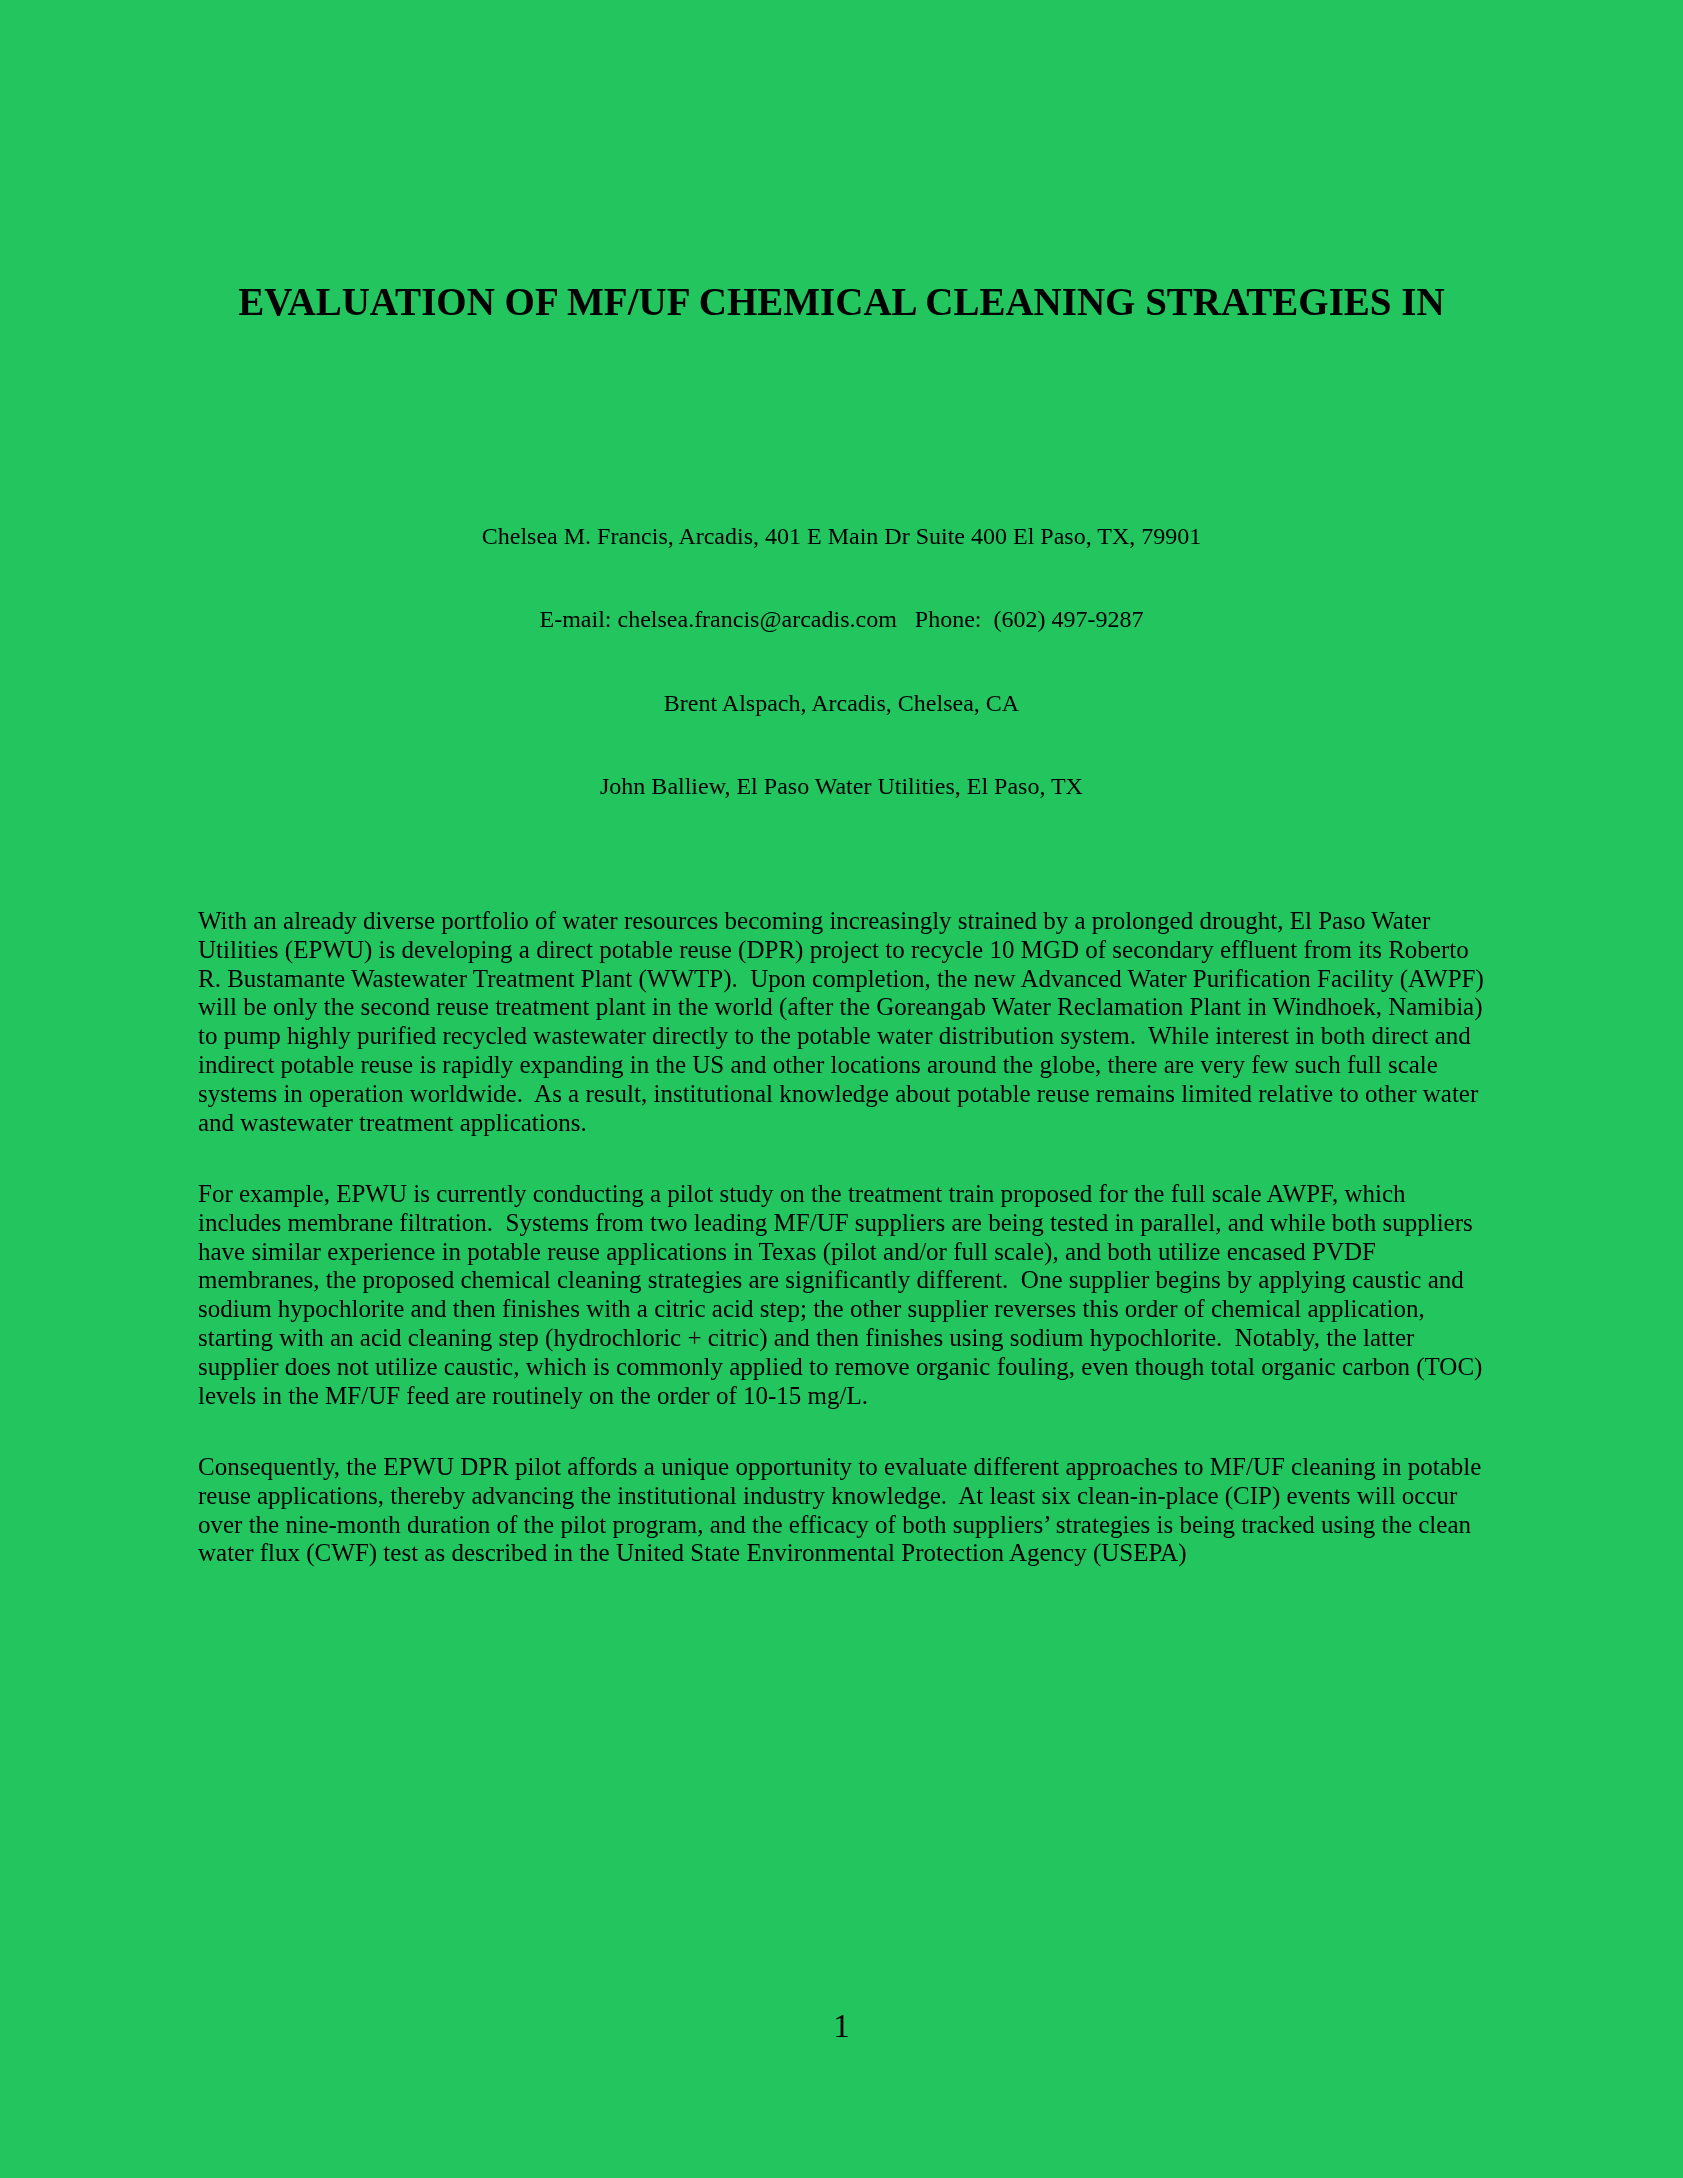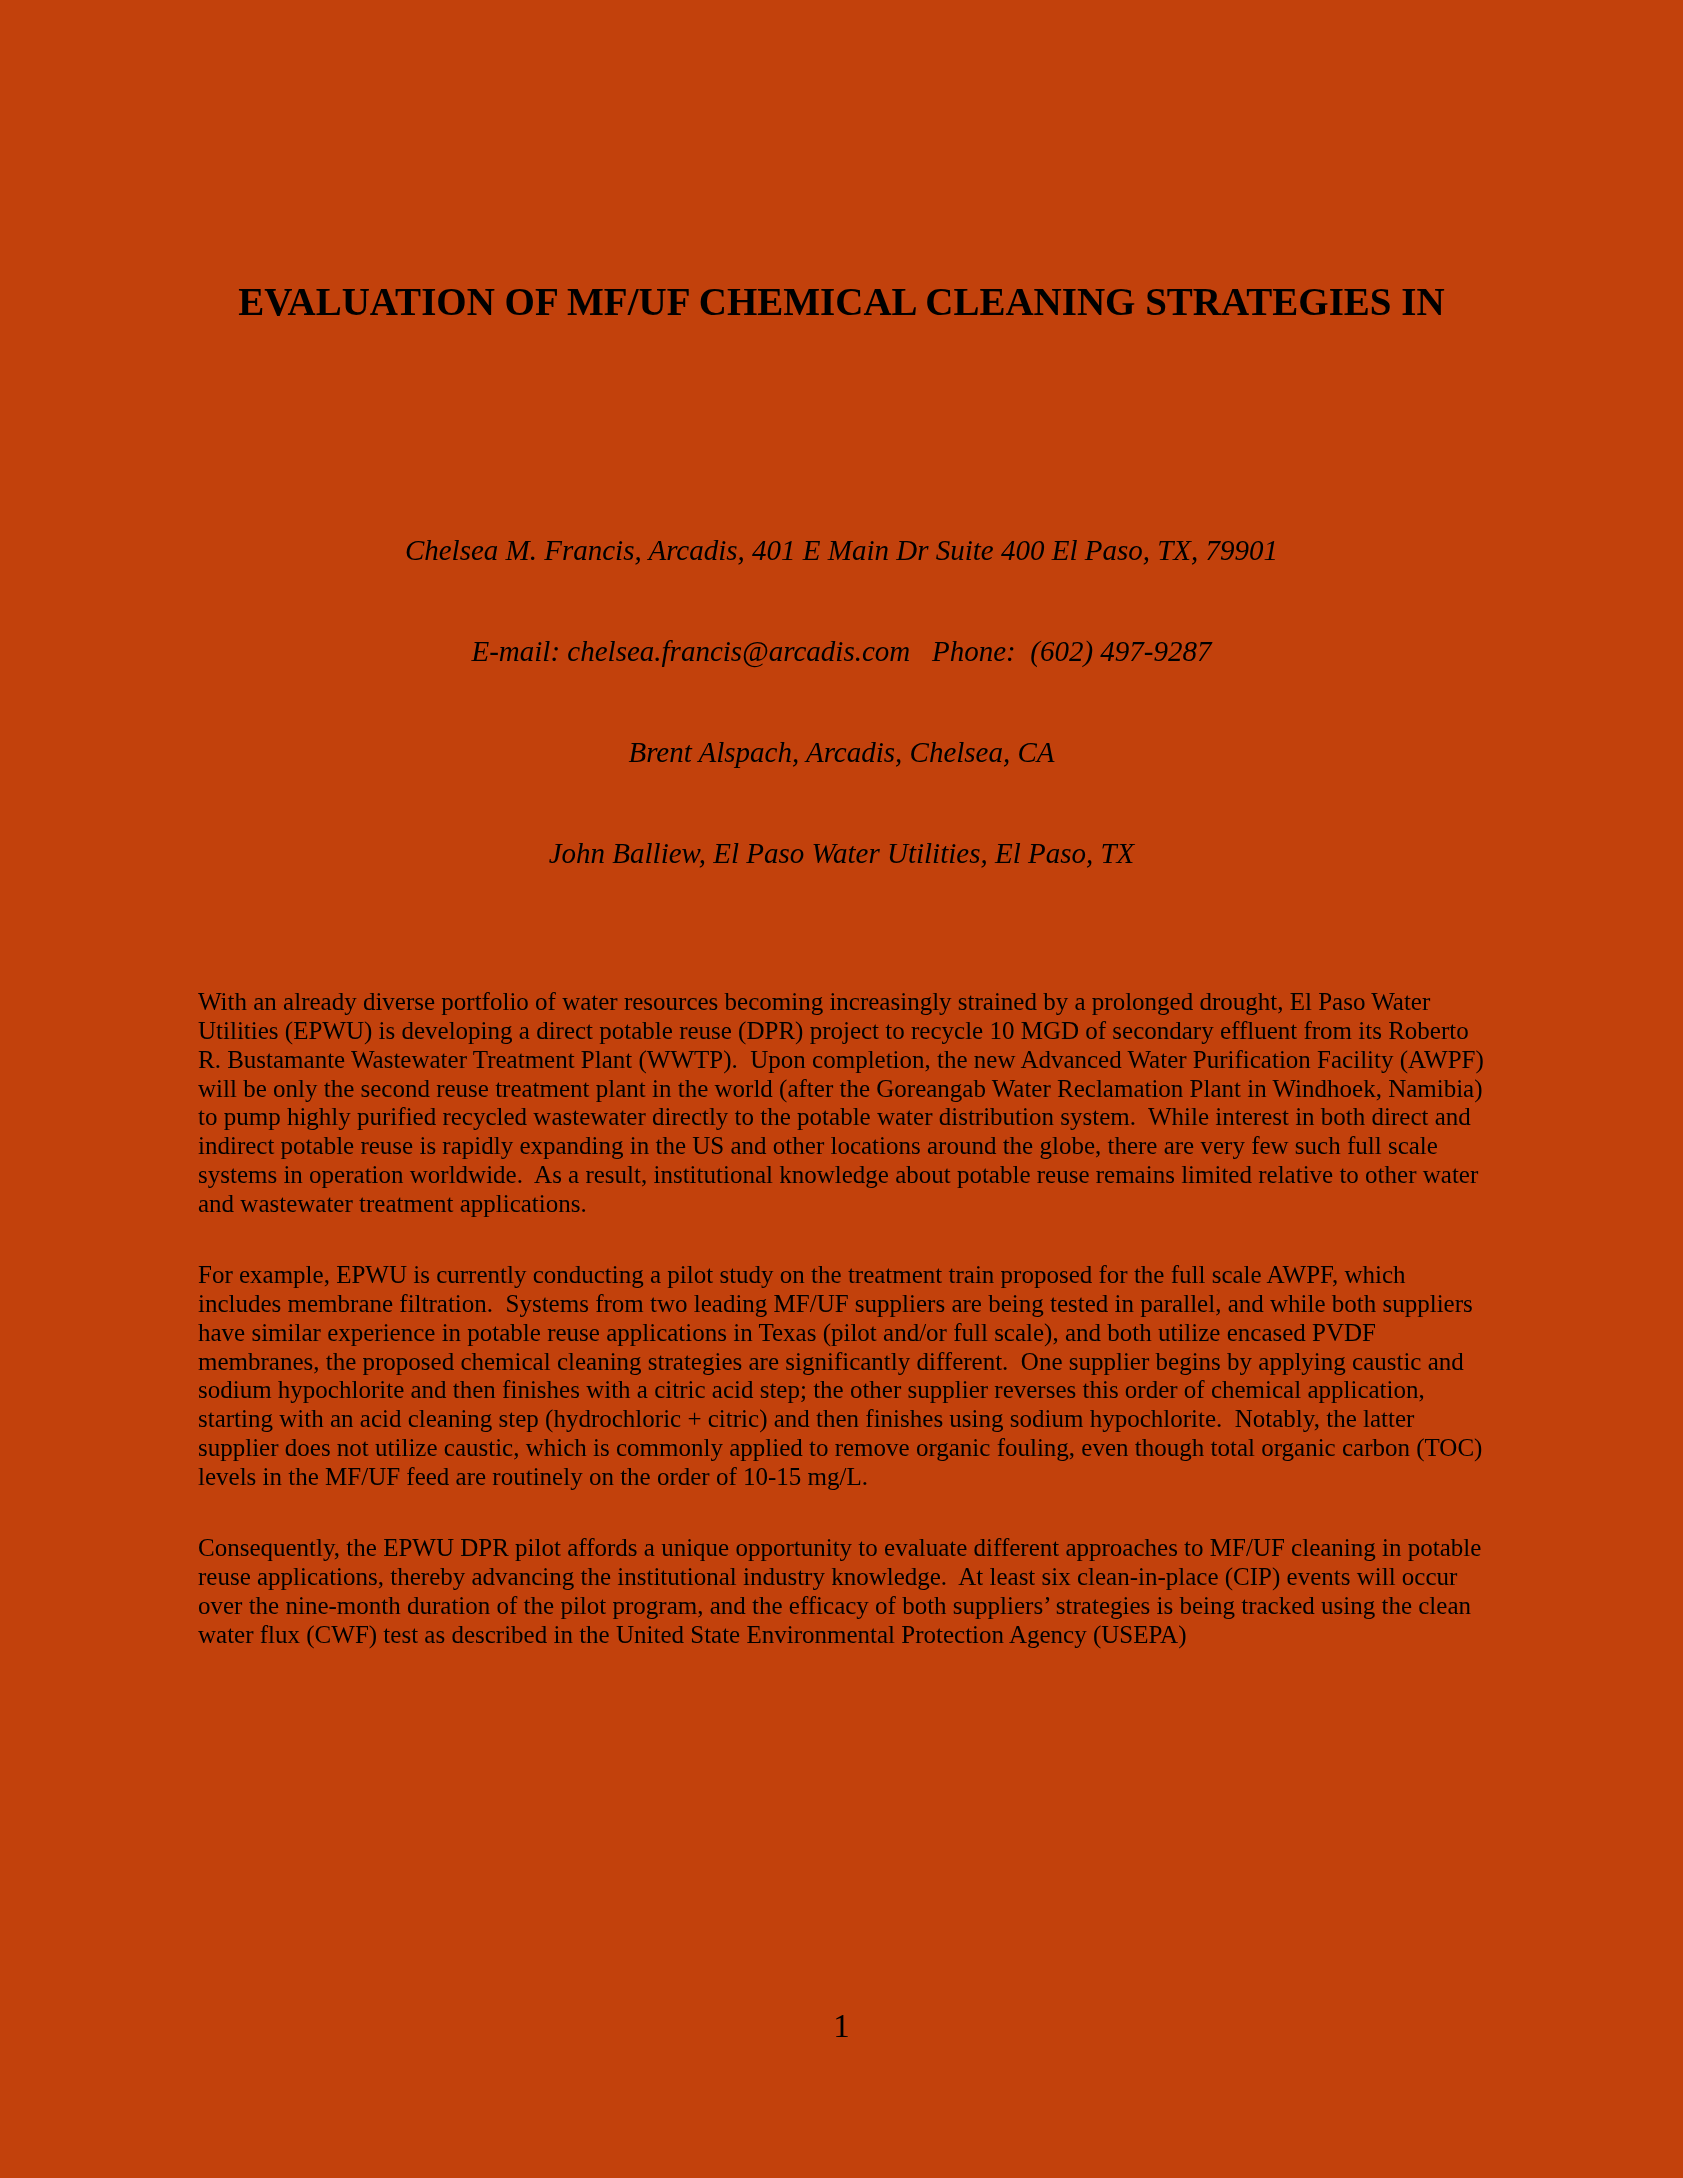--- a/index.html
+++ b/index.html
@@ -4,21 +4,21 @@
 <style>
   html, body {
     margin: 0;
     padding: 0;
     background: #ffffff;
   }
   .page {
     position: relative;
     width: 1683px;
     height: 2178px;
-    background: #c2410c;
+    background: #22c55e;
     color: #000000;
     font-family: "Liberation Serif", "DejaVu Serif", serif;
     overflow: hidden;
   }
   .content {
     position: absolute;
     left: 198px;
     width: 1287px;
     top: 0;
   }
@@ -26,22 +26,21 @@
     margin: 190px 0 0 0;
     text-align: center;
     font-weight: bold;
     font-size: 39px;
     line-height: 1.15;
     white-space: pre-wrap;
   }
   .authors {
     margin-top: 53px;
     text-align: center;
-    font-style: italic;
-    font-size: 29px;
+    font-size: 24px;
     line-height: 1.16;
     white-space: pre-wrap;
   }
   .section-heading {
     margin: 81px 0 0 0;
     text-align: center;
     font-weight: bold;
     font-size: 39px;
     line-height: 1.15;
   }

